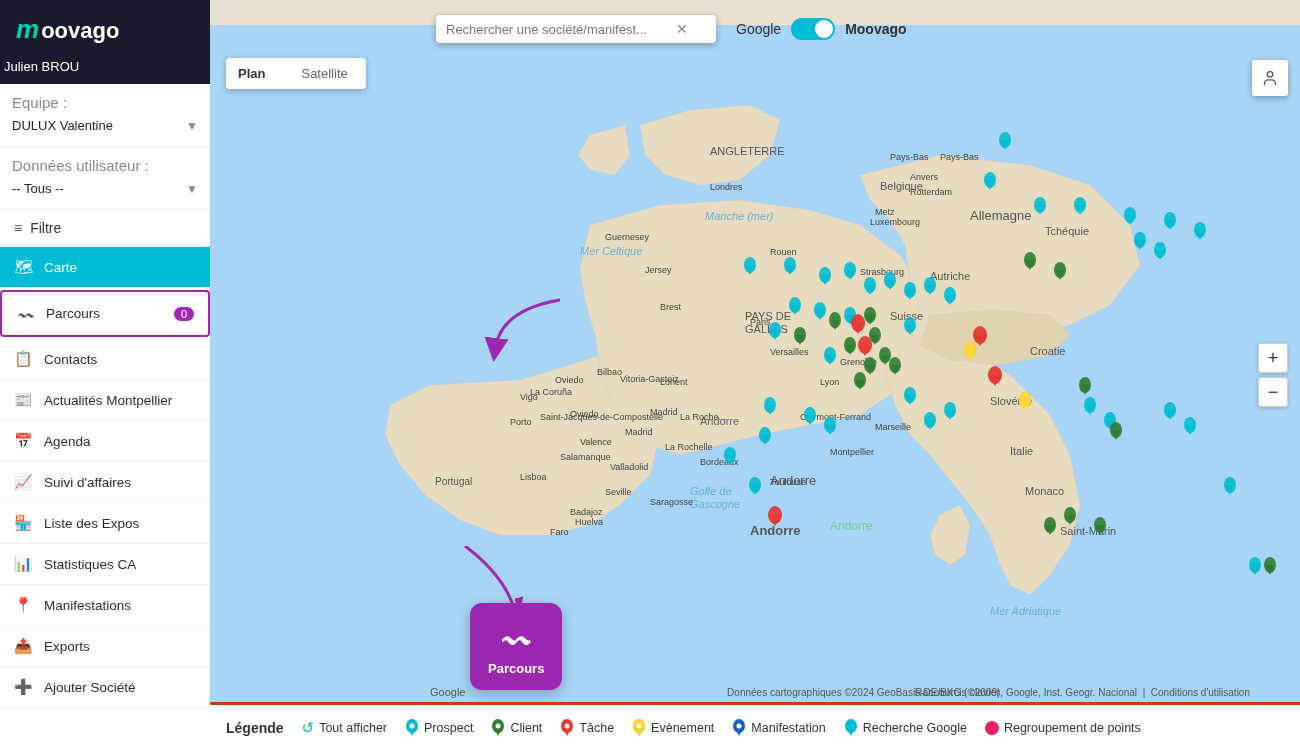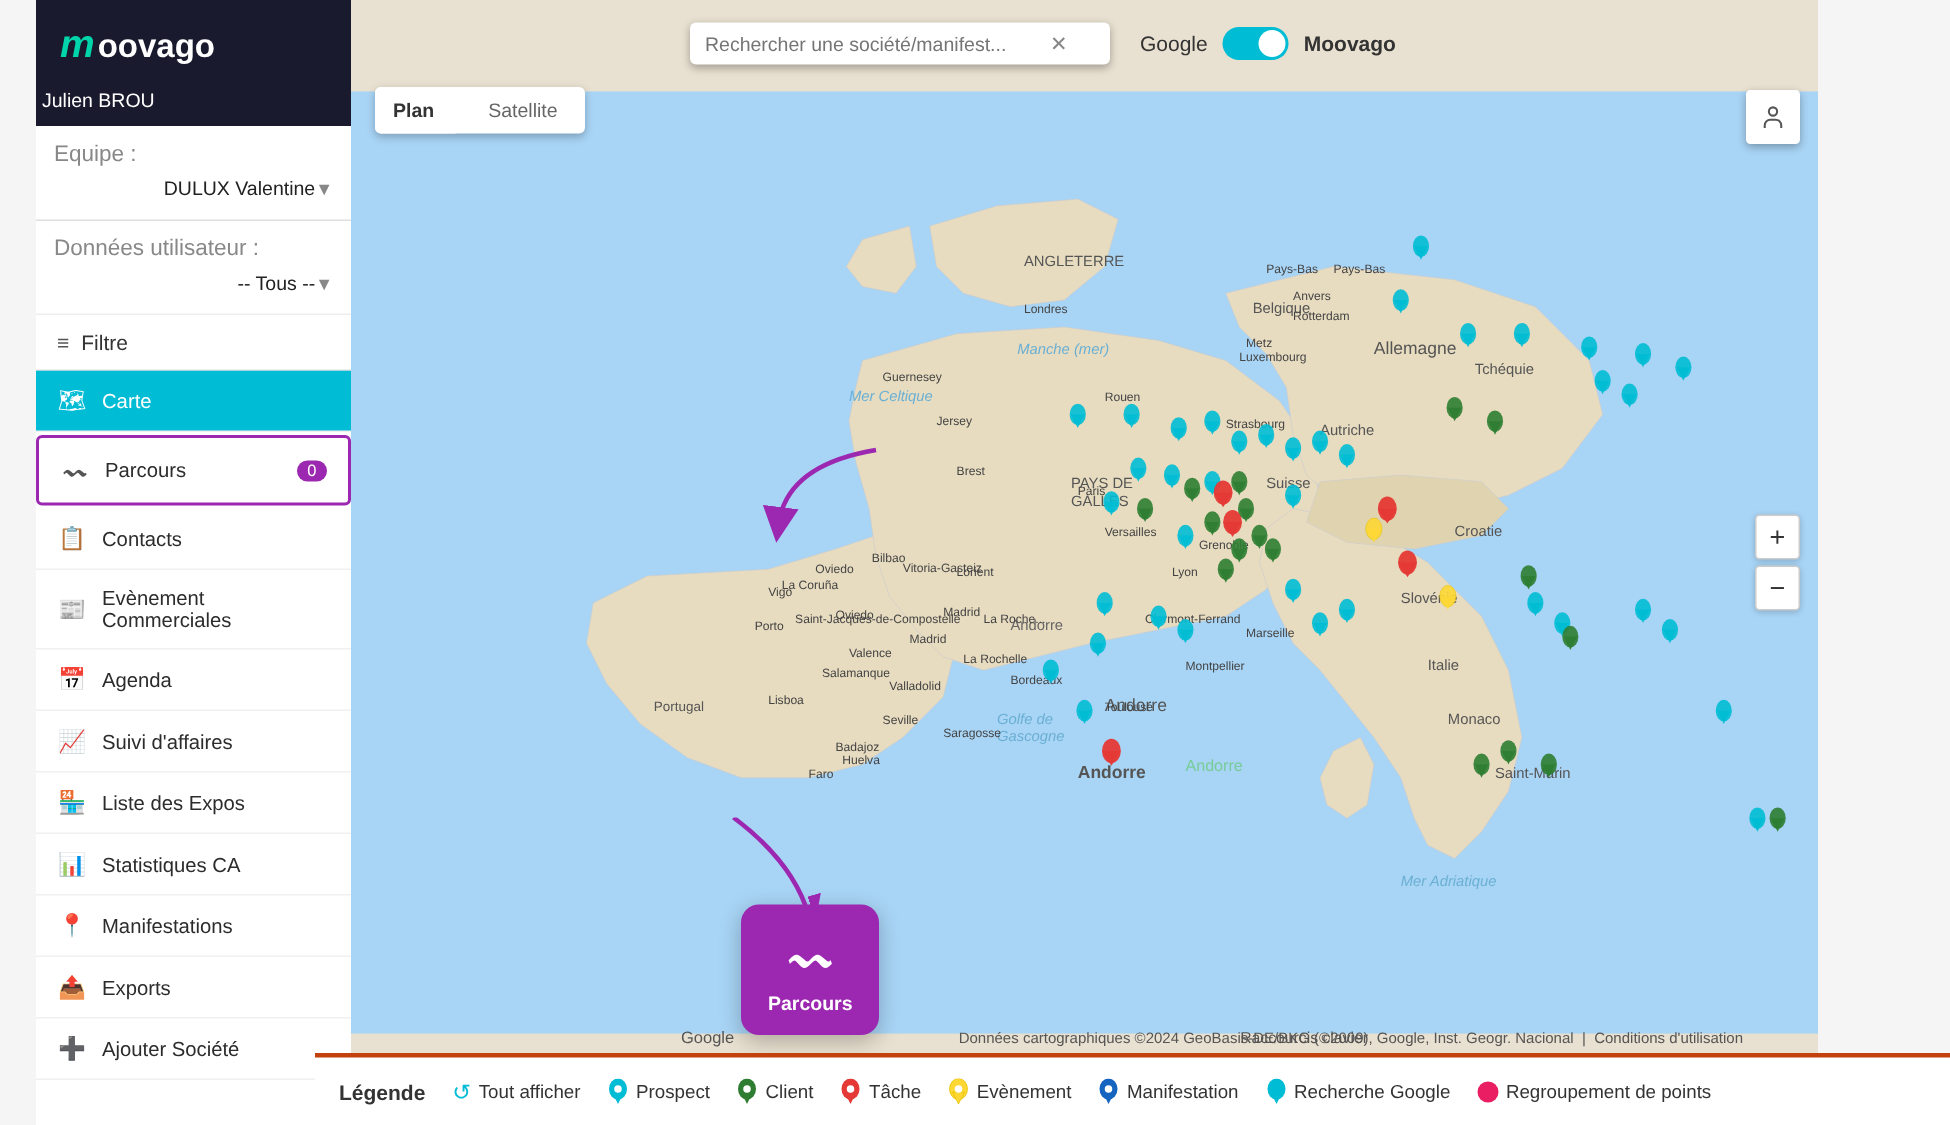--- a/index.html
+++ b/index.html
@@ -82,24 +82,23 @@
     }
     .toggle-label-right {
       font-size: 14px;
       font-weight: 600;
       color: #333;
     }
 
     
     .main-layout {
       display: flex;
-      width: 1188px;
+      width: 1300px;
       height: 750px;
       position: relative;
-      margin-left: 24px;
     }
 
     
     .sidebar {
       width: 210px;
       min-width: 210px;
       background: #1a1a2e;
       display: flex;
       flex-direction: column;
       z-index: 10;
@@ -137,21 +136,21 @@
       border-bottom: 1px solid #eee;
     }
     .sidebar-label {
       font-size: 15px;
       color: #888;
       margin-bottom: 4px;
     }
     .sidebar-dropdown {
       display: flex;
       align-items: center;
-      justify-content: flex-end;
+      justify-content: space-between;
       font-size: 13px;
       color: #222;
       cursor: pointer;
       padding: 3px 0;
     }
     .dropdown-arrow {
       color: #888;
       font-size: 12px;
     }
     .sidebar-filter {
@@ -424,21 +423,21 @@
         <span class="badge">0</span>
       </div>
 
       <div class="nav-item">
         <span class="nav-icon">📋</span>
         <span>Contacts</span>
       </div>
 
       <div class="nav-item">
         <span class="nav-icon">📰</span>
-        <span>Evènement Commerciales</span>
+        <span>Actualités Montpellier</span>
       </div>
 
       <div class="nav-item">
         <span class="nav-icon">📅</span>
         <span>Agenda</span>
       </div>
 
       <div class="nav-item">
         <span class="nav-icon">📈</span>
         <span>Suivi d'affaires</span>

